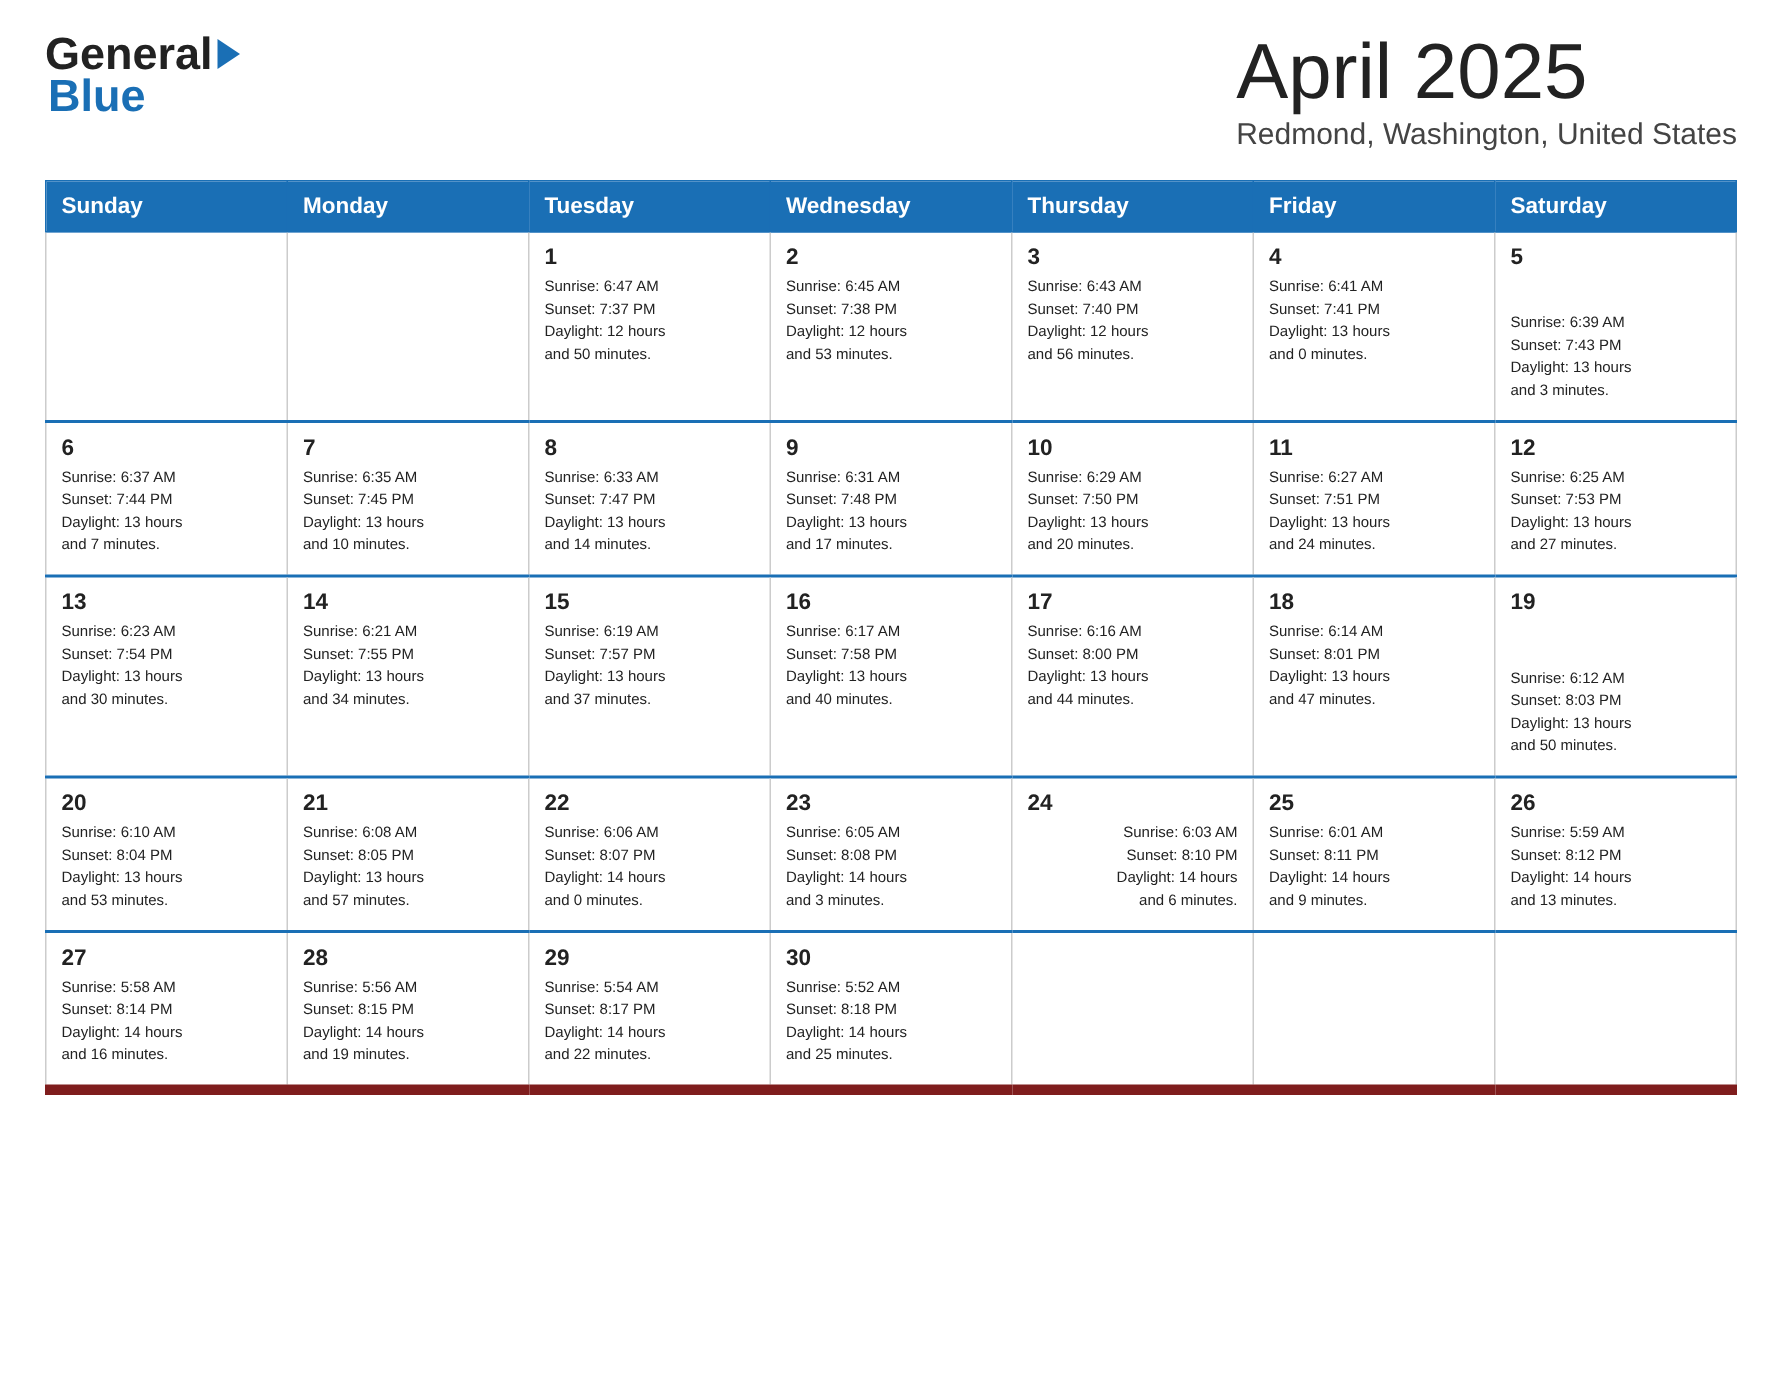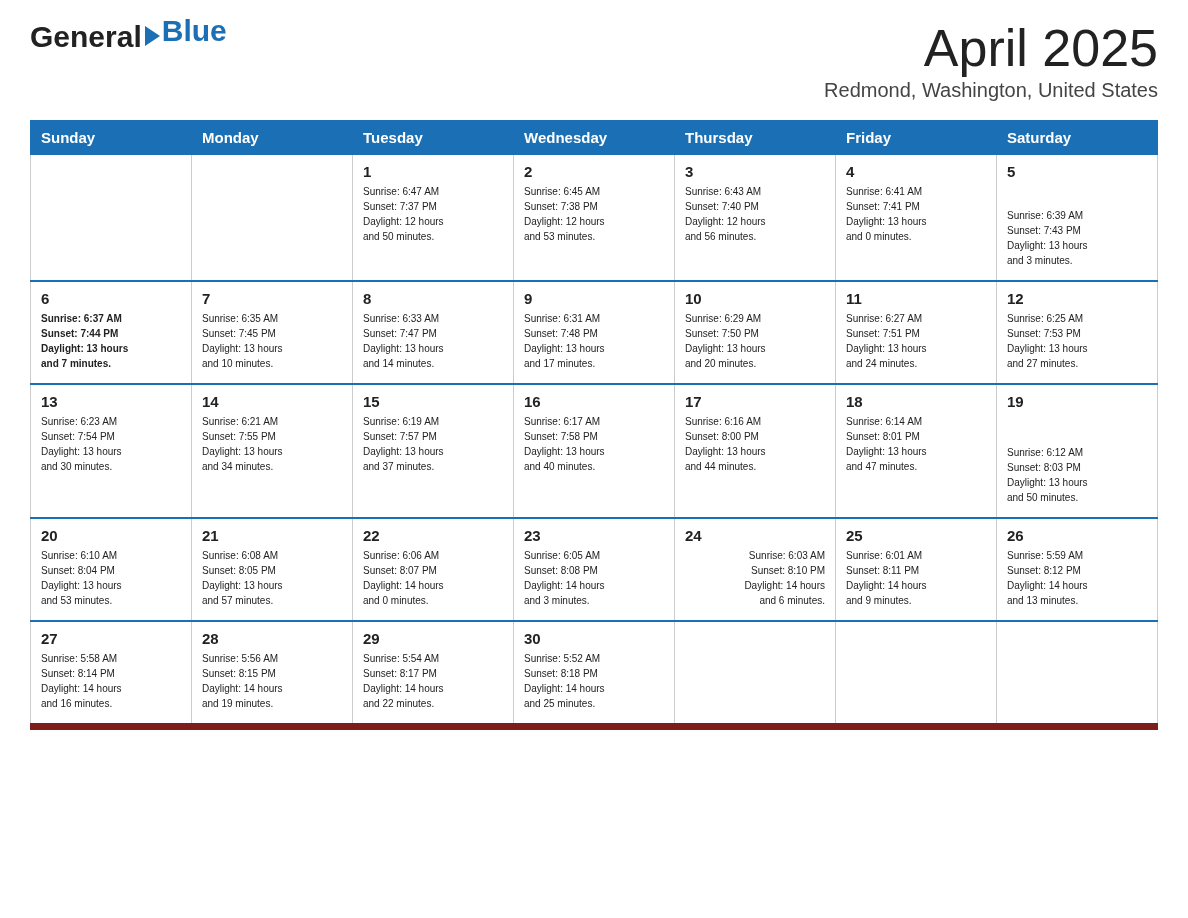--- a/index.html
+++ b/index.html
@@ -11,21 +11,21 @@
       min-height: 918px;
       padding: 20px 30px 30px 30px;
     }
     #header {
       display: flex;
       justify-content: space-between;
       align-items: flex-start;
       margin-bottom: 18px;
     }
     #title-area {
-      text-align: right;
+      text-align: left;
     }
     #month-title {
       font-size: 52px;
       font-weight: normal;
       color: #222;
       line-height: 1.1;
     }
     #location-title {
       font-size: 20px;
       color: #444;
@@ -72,21 +72,21 @@
       color: #222;
       line-height: 1.5;
     }
     td.empty {
       background: #fff;
     }
 
     
     .logo-wrap {
       display: flex;
-      flex-direction: row;
+      flex-direction: column;
     }
     .logo-top {
       display: flex;
       align-items: center;
       font-size: 30px;
       font-weight: bold;
       color: #222;
     }
     .logo-top .arrow-icon {
       display: inline-block;
@@ -173,21 +173,21 @@
           <span class="day-number">5</span>
           <div class="day-info" style="white-space: pre-line; margin-top: 28px;">Sunrise: 6:39 AM
 Sunset: 7:43 PM
 Daylight: 13 hours
 and 3 minutes.</div>
         </td>
       </tr>
       <tr>
         <td>
           <span class="day-number">6</span>
-          <div class="day-info" style="white-space: pre-line; font-weight: bold;">Sunrise: 6:37 AM
+          <div class="day-info" style="white-space: pre-line;">Sunrise: 6:37 AM
 Sunset: 7:44 PM
 Daylight: 13 hours
 and 7 minutes.</div>
         </td>
         <td>
           <span class="day-number">7</span>
           <div class="day-info" style="white-space: pre-line;">Sunrise: 6:35 AM
 Sunset: 7:45 PM
 Daylight: 13 hours
 and 10 minutes.</div>

